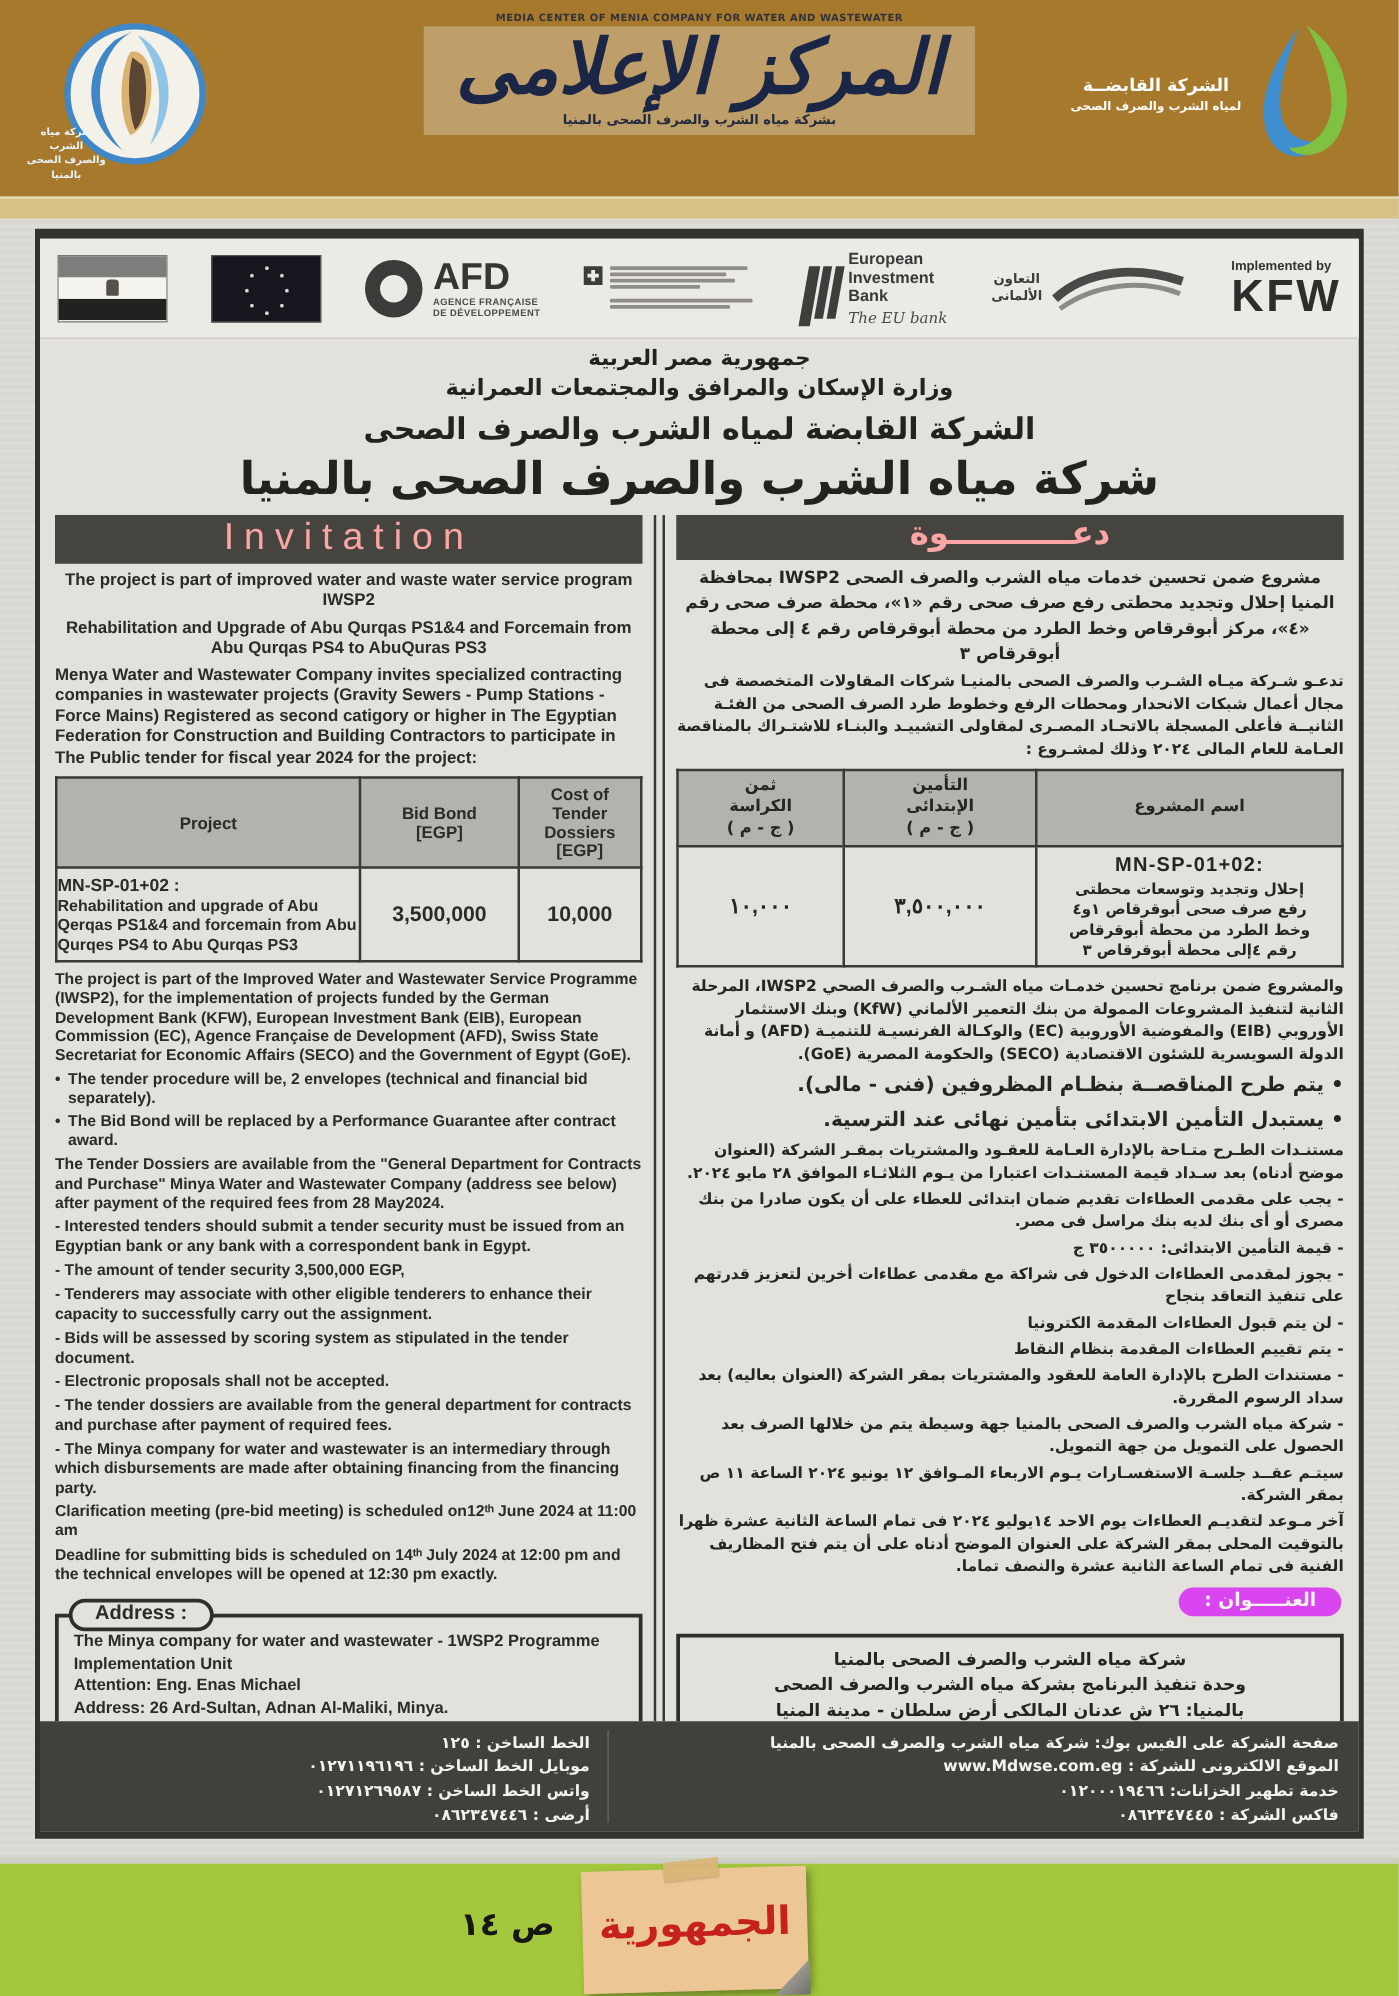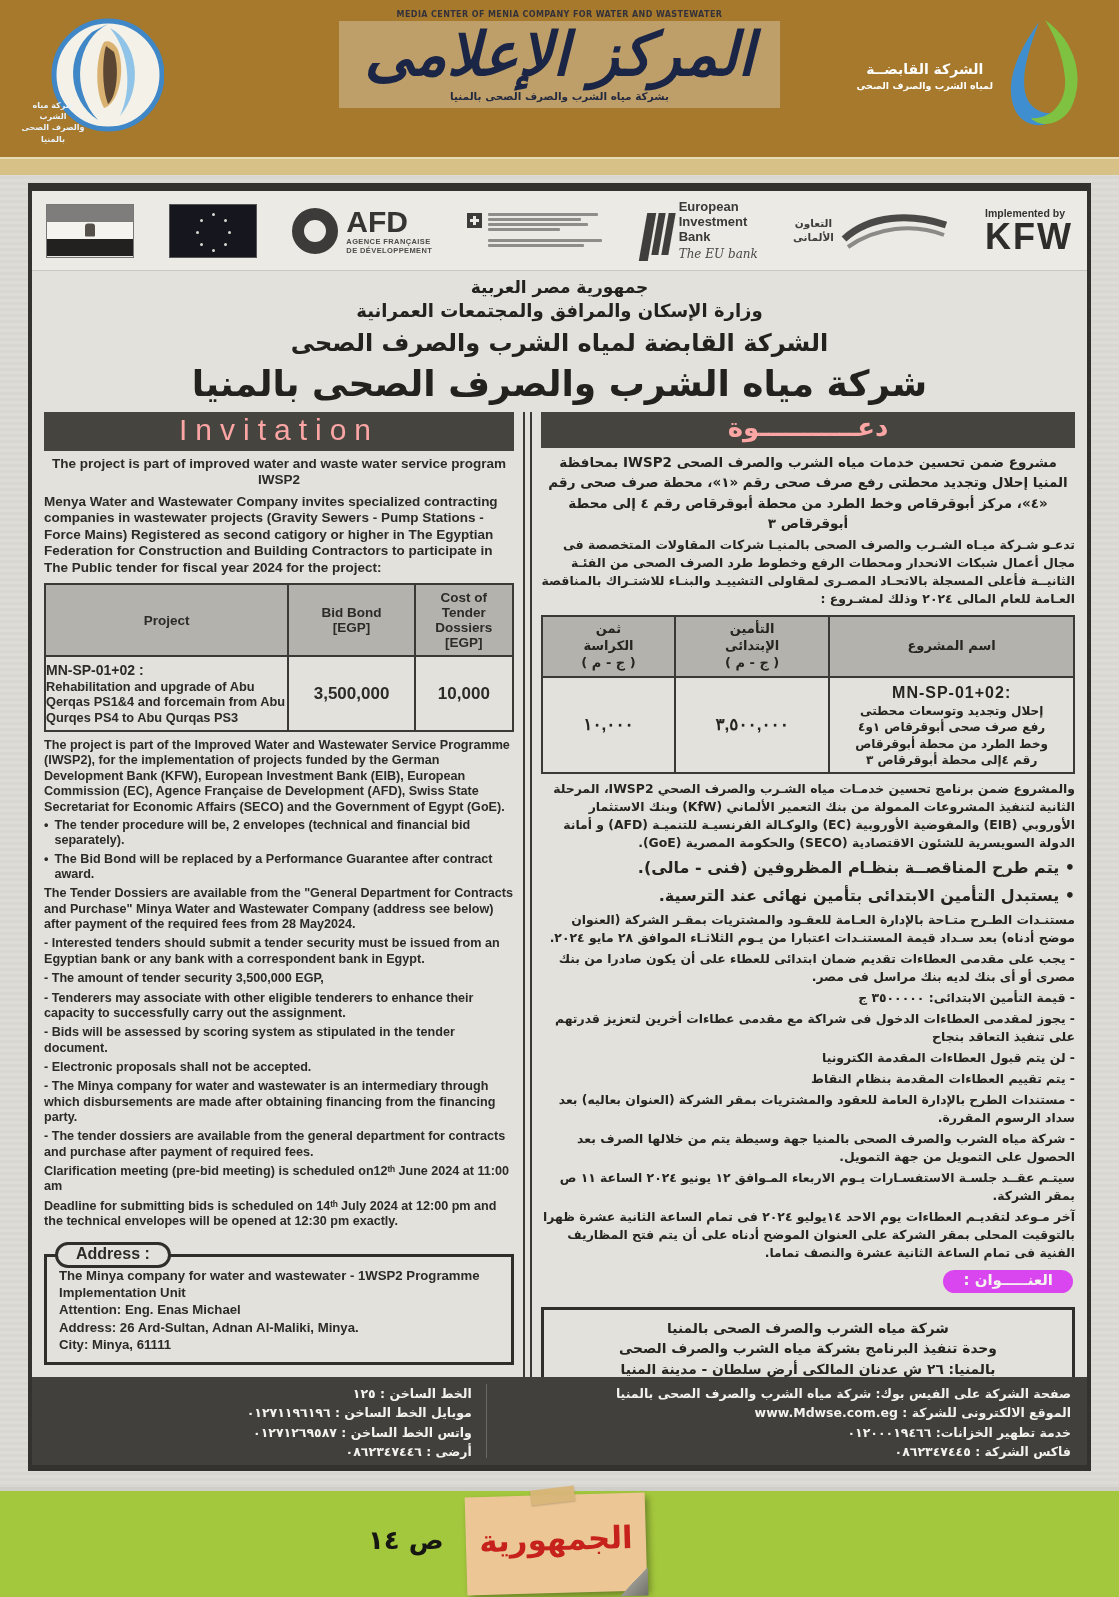--- a/index.html
+++ b/index.html
@@ -238,20 +238,21 @@
         <div class="t2">وزارة الإسكان والمرافق والمجتمعات العمرانية</div>
         <div class="t3">الشركة القابضة لمياه الشرب والصرف الصحى</div>
         <div class="t4">شركة مياه الشرب والصرف الصحى بالمنيا</div>
       </div>
 
       <div class="columns">
 
         <div class="col-en">
           <div class="col-head en-head">Invitation</div>
           <p class="en-intro center">The project is part of improved water and waste water service program IWSP2</p>
+          <p class="en-intro center">Rehabilitation and Upgrade of Abu Qurqas PS1&amp;4 and Forcemain from Abu Qurqas PS4 to AbuQuras PS3</p>
           <p class="en-intro">Menya Water and Wastewater Company invites specialized contracting companies in wastewater projects (Gravity Sewers - Pump Stations - Force Mains) Registered as second catigory or higher in The Egyptian Federation for Construction and Building Contractors to participate in The Public tender for fiscal year 2024 for the project:</p>
 
           <table class="en-table">
             <thead>
               <tr>
                 <th style="width:52%">Project</th>
                 <th style="width:27%" class="pre">Bid Bond
 [EGP]</th>
                 <th style="width:21%" class="pre">Cost of
 Tender
@@ -279,22 +280,22 @@
           <div class="en-bullet">
               <span class="b">•</span>
               <span>The Bid Bond will be replaced by a Performance Guarantee after contract award.</span>
             </div>
           <p class="en-body">The Tender Dossiers are available from the "General Department for Contracts and Purchase" Minya Water and Wastewater Company (address see below) after payment of the required fees from 28 May2024.</p>
           <p class="en-body">- Interested tenders should submit a tender security must be issued from an Egyptian bank or any bank with a correspondent bank in Egypt.</p>
           <p class="en-body">- The amount of tender security 3,500,000 EGP,</p>
           <p class="en-body">- Tenderers may associate with other eligible tenderers to enhance their capacity to successfully carry out the assignment.</p>
           <p class="en-body">- Bids will be assessed by scoring system as stipulated in the tender document.</p>
           <p class="en-body">- Electronic proposals shall not be accepted.</p>
+          <p class="en-body">- The tender dossiers are available from the general department for contracts and purchase after payment of required fees.</p>
           <p class="en-body">- The Minya company for water and wastewater is an intermediary through which disbursements are made after obtaining financing from the financing party.</p>
-          <p class="en-body">- The tender dossiers are available from the general department for contracts and purchase after payment of required fees.</p>
           <p class="en-body">Clarification meeting (pre-bid meeting) is scheduled on12ᵗʰ June 2024 at 11:00 am</p>
           <p class="en-body">Deadline for submitting bids is scheduled on 14ᵗʰ July 2024 at 12:00 pm and the technical envelopes will be opened at 12:30 pm exactly.</p>
 
           <div class="addr-box en-addr">
             <div class="addr-pill">Address :</div>
             <div class="line">The Minya company for water and wastewater - 1WSP2 Programme</div>
             <div class="line">Implementation Unit</div>
             <div class="line">Attention: Eng. Enas Michael</div>
             <div class="line">Address: 26 Ard-Sultan, Adnan Al-Maliki, Minya.</div>
             <div class="line">City: Minya, 61111</div>

